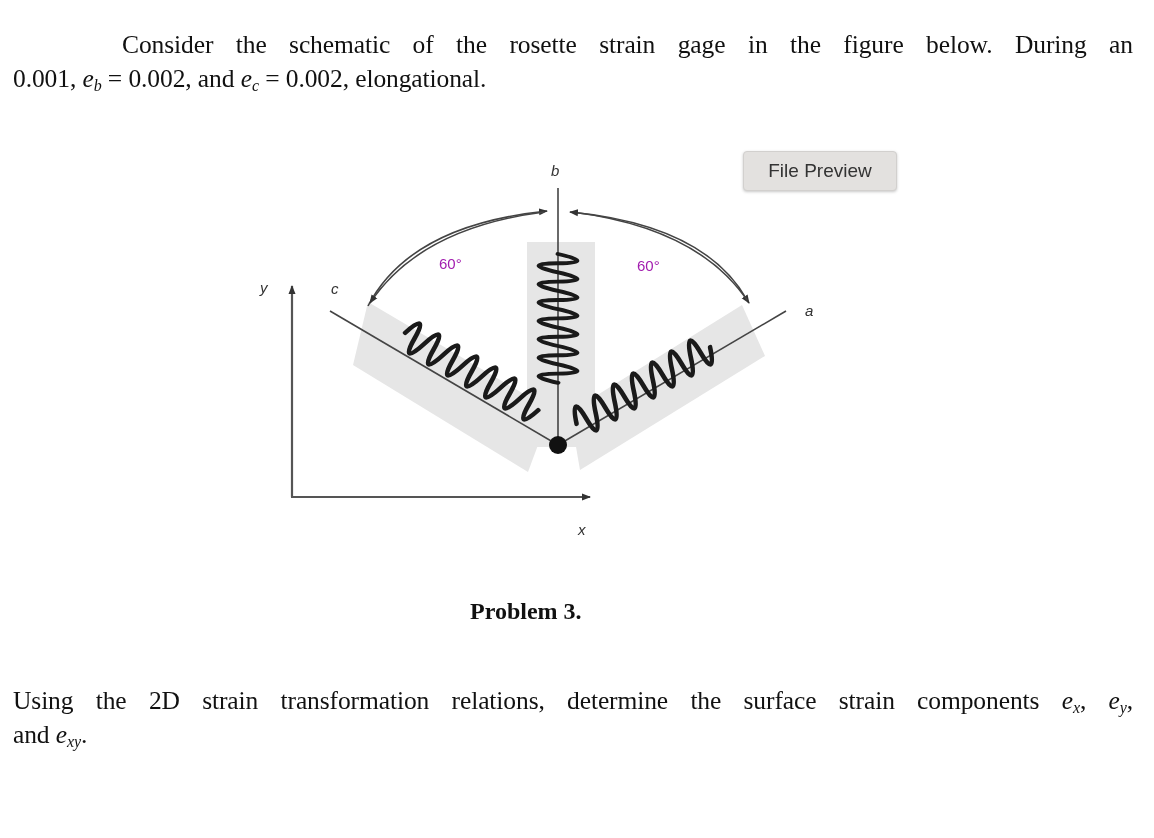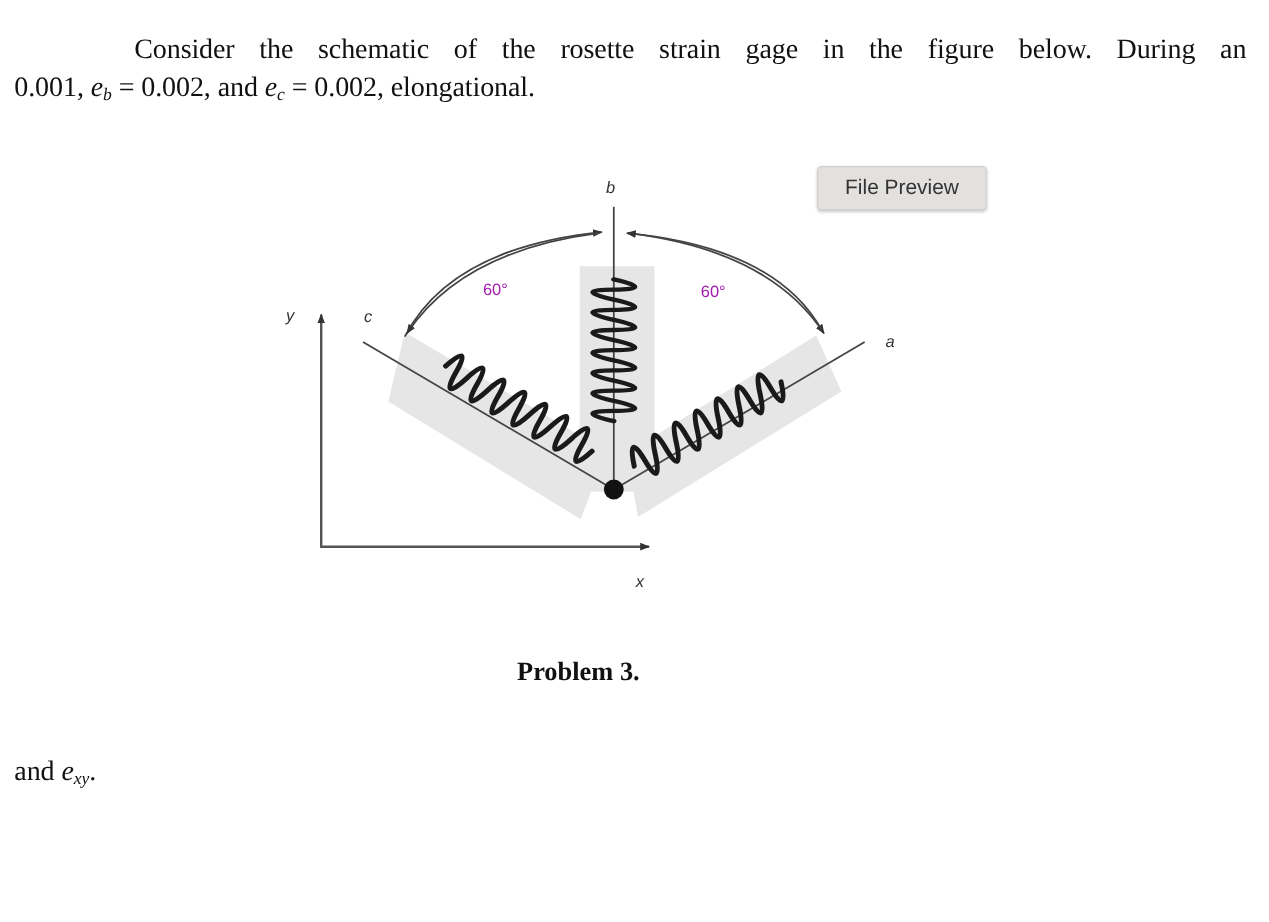--- a/index.html
+++ b/index.html
@@ -105,14 +105,15 @@
   <span class="fig-label" style="left:805px; top:302px;">a</span>
   <span class="fig-label" style="left:260px; top:279px;">y</span>
   <span class="fig-label" style="left:578px; top:521px;">x</span>
   <span class="fig-angle" style="left:439px; top:255px;">60°</span>
   <span class="fig-angle" style="left:637px; top:257px;">60°</span>
 </div>
 
 <div class="caption">Problem 3.</div>
 
 <div class="para para2">
+  <span class="l1"><span>Using the 2D strain transformation relations, determine the surface strain components </span><i class="m">e</i><sub>x</sub><span>, </span><i class="m">e</i><sub>y</sub><span>,</span></span>
   <span class="l2"><span>and </span><i class="m">e</i><sub>xy</sub><span>.</span></span>
 </div>
 
 </body></html>

